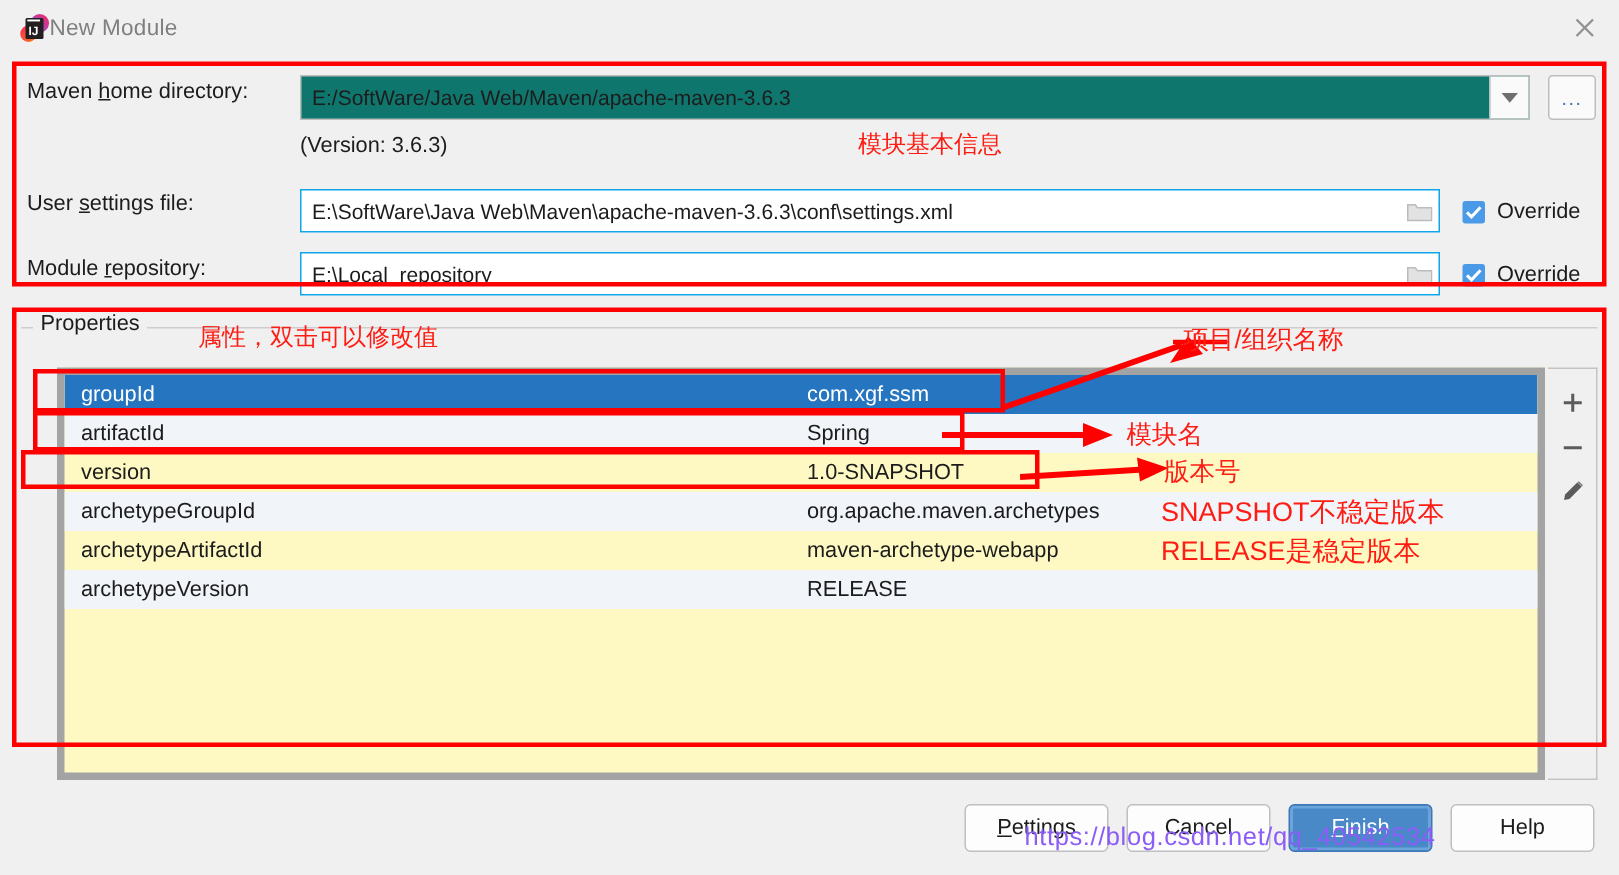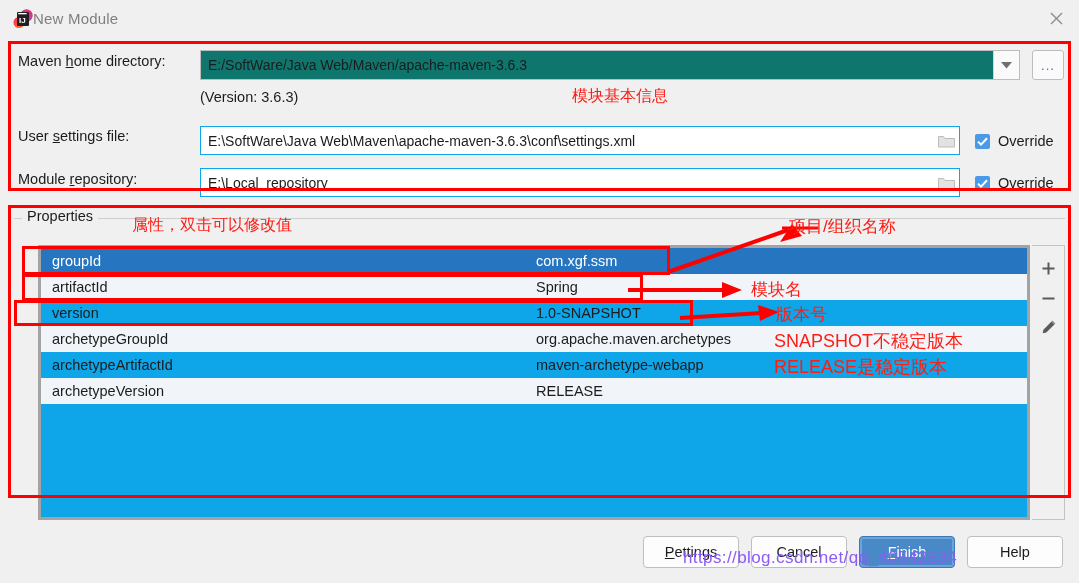--- a/index.html
+++ b/index.html
@@ -95,21 +95,21 @@
   .props-legend {
     position: absolute; left: 8px; top: 0px; background: #f0f0f0;
     padding: 0 5px; font-size: 14.5px; color: #1c1c1c; z-index: 3;
   }
   .props-frame {
     position: absolute; left: 0; top: 10px; width: 1051px; height: 294px;
     border-top: 1px solid #cdcdcd;
   }
   .table-wrap {
     position: absolute; left: 24px; top: 37px; width: 992px; height: 275px;
-    background: #0ea5e9; border: 3px solid #a3a3a3; overflow: hidden;
+    background: #fef9c3; border: 5px solid #a3a3a3; overflow: hidden;
   }
   .prop-row {
     height: 26px; display: flex; align-items: center;
     font-size: 14.5px; color: #1c1c1c;
   }
   .prop-row.sel { background: #2575c0; color: #fff; }
   .prop-row.alt { background: #f1f4f9; }
   .prop-row .k { width: 493px; padding-left: 11px; white-space: nowrap; }
   .prop-row .v { flex: 1 1 auto; padding-left: 2px; white-space: nowrap; }
 

